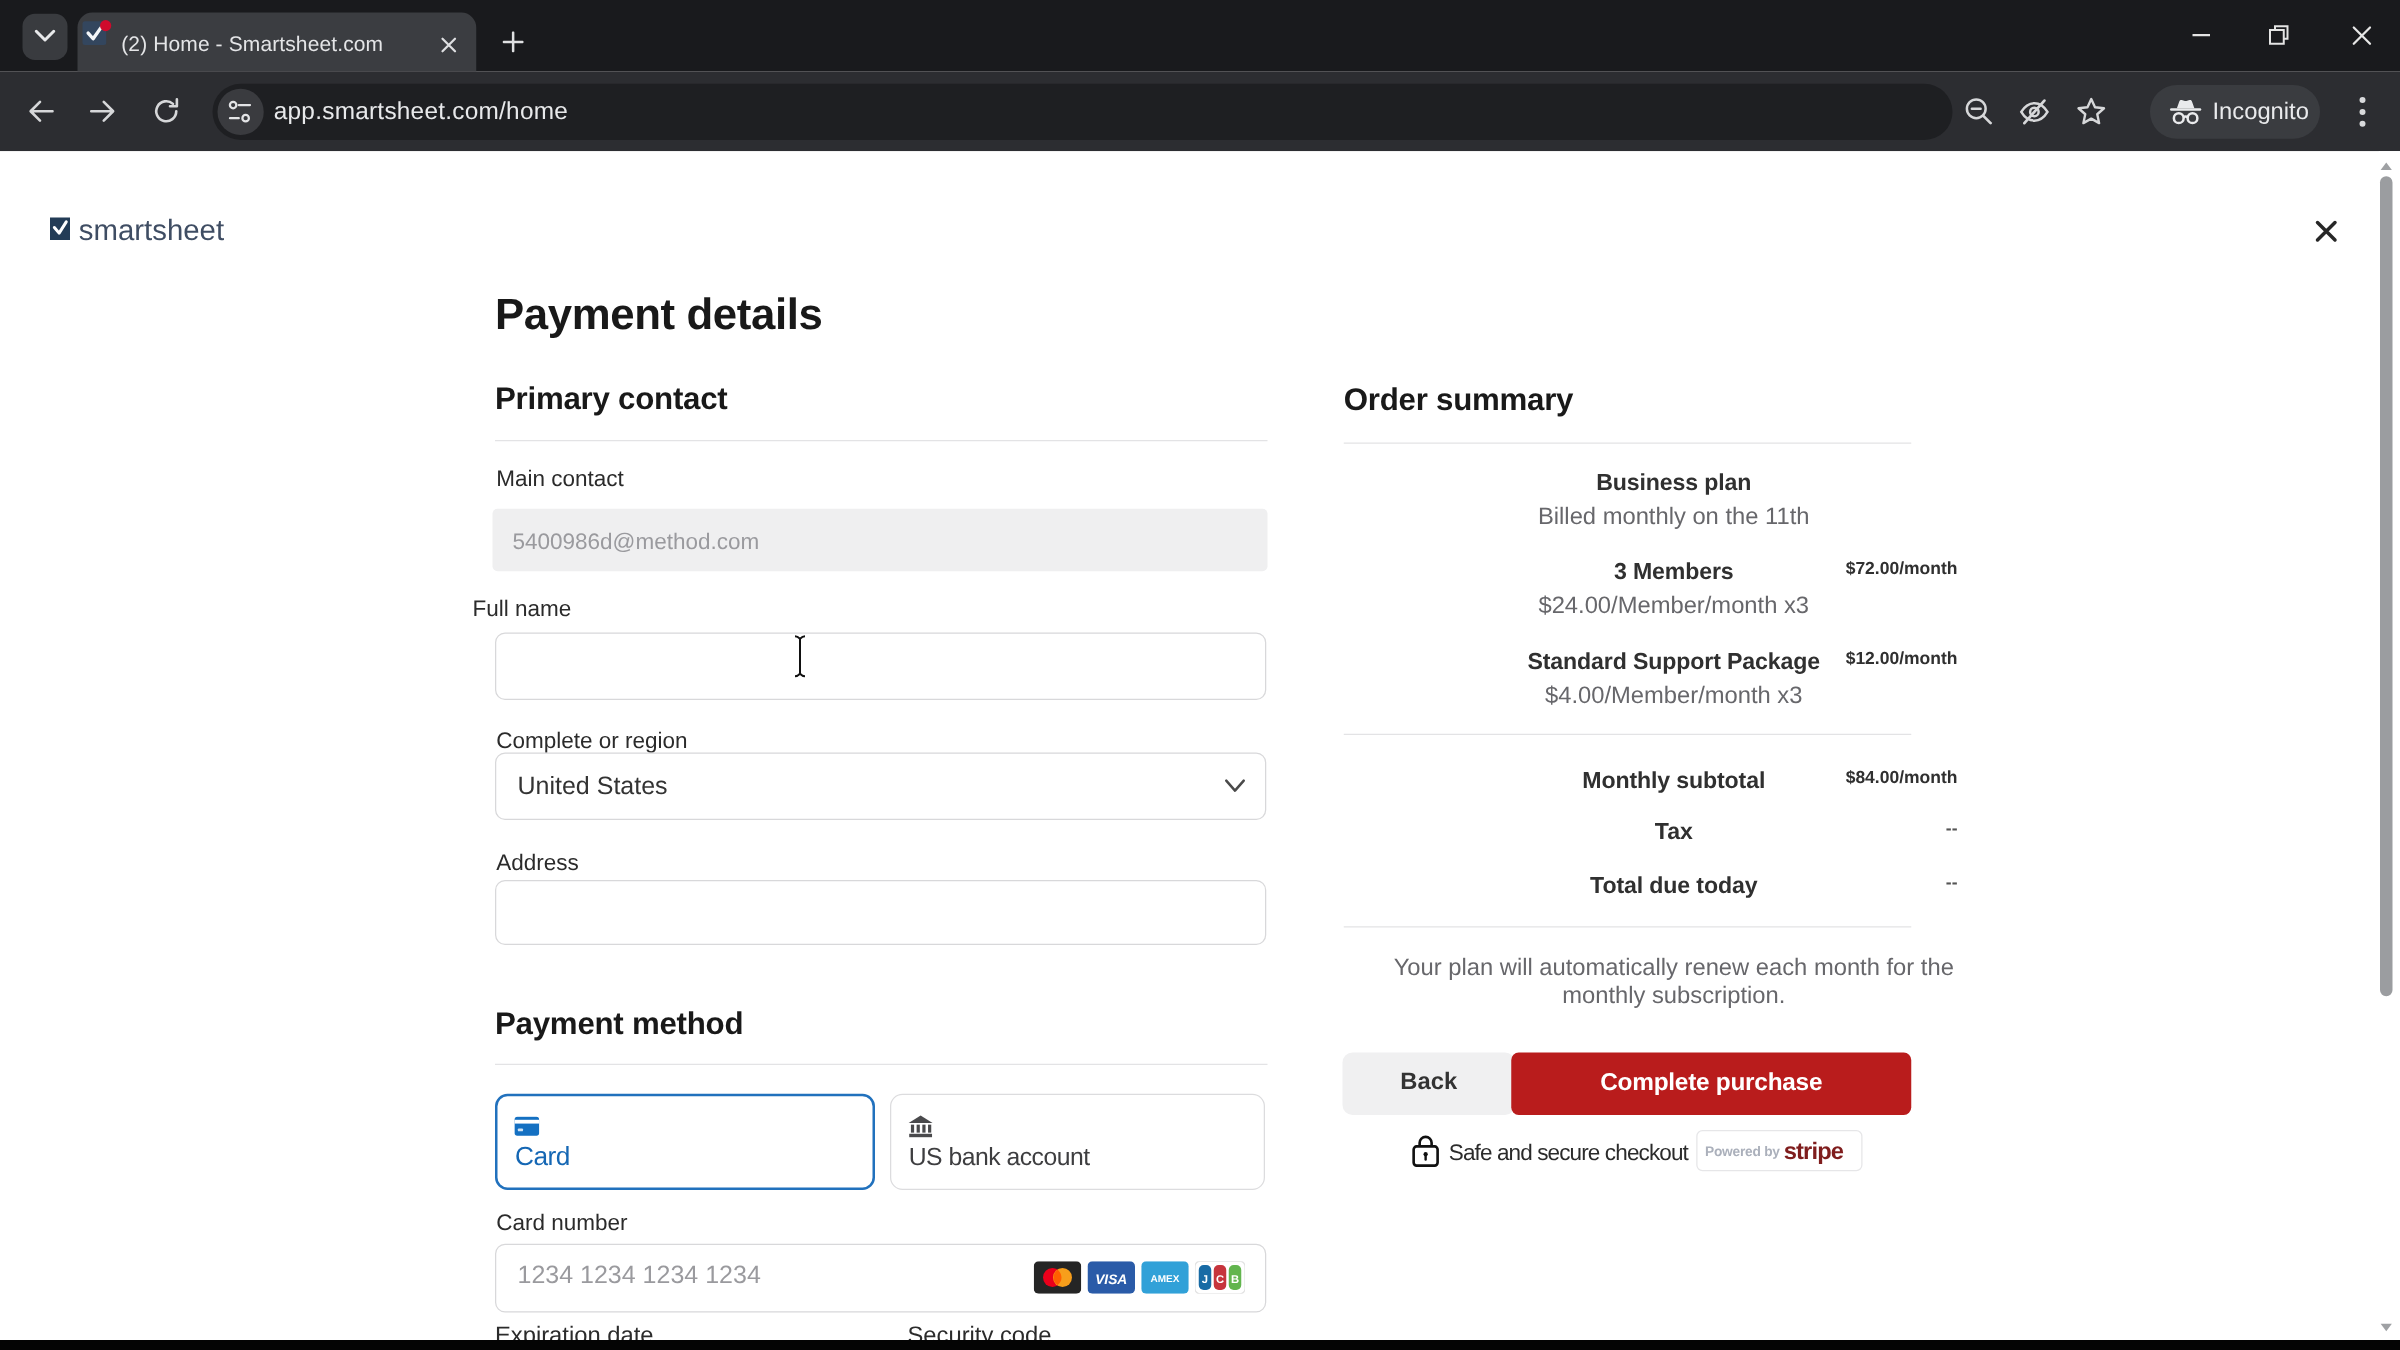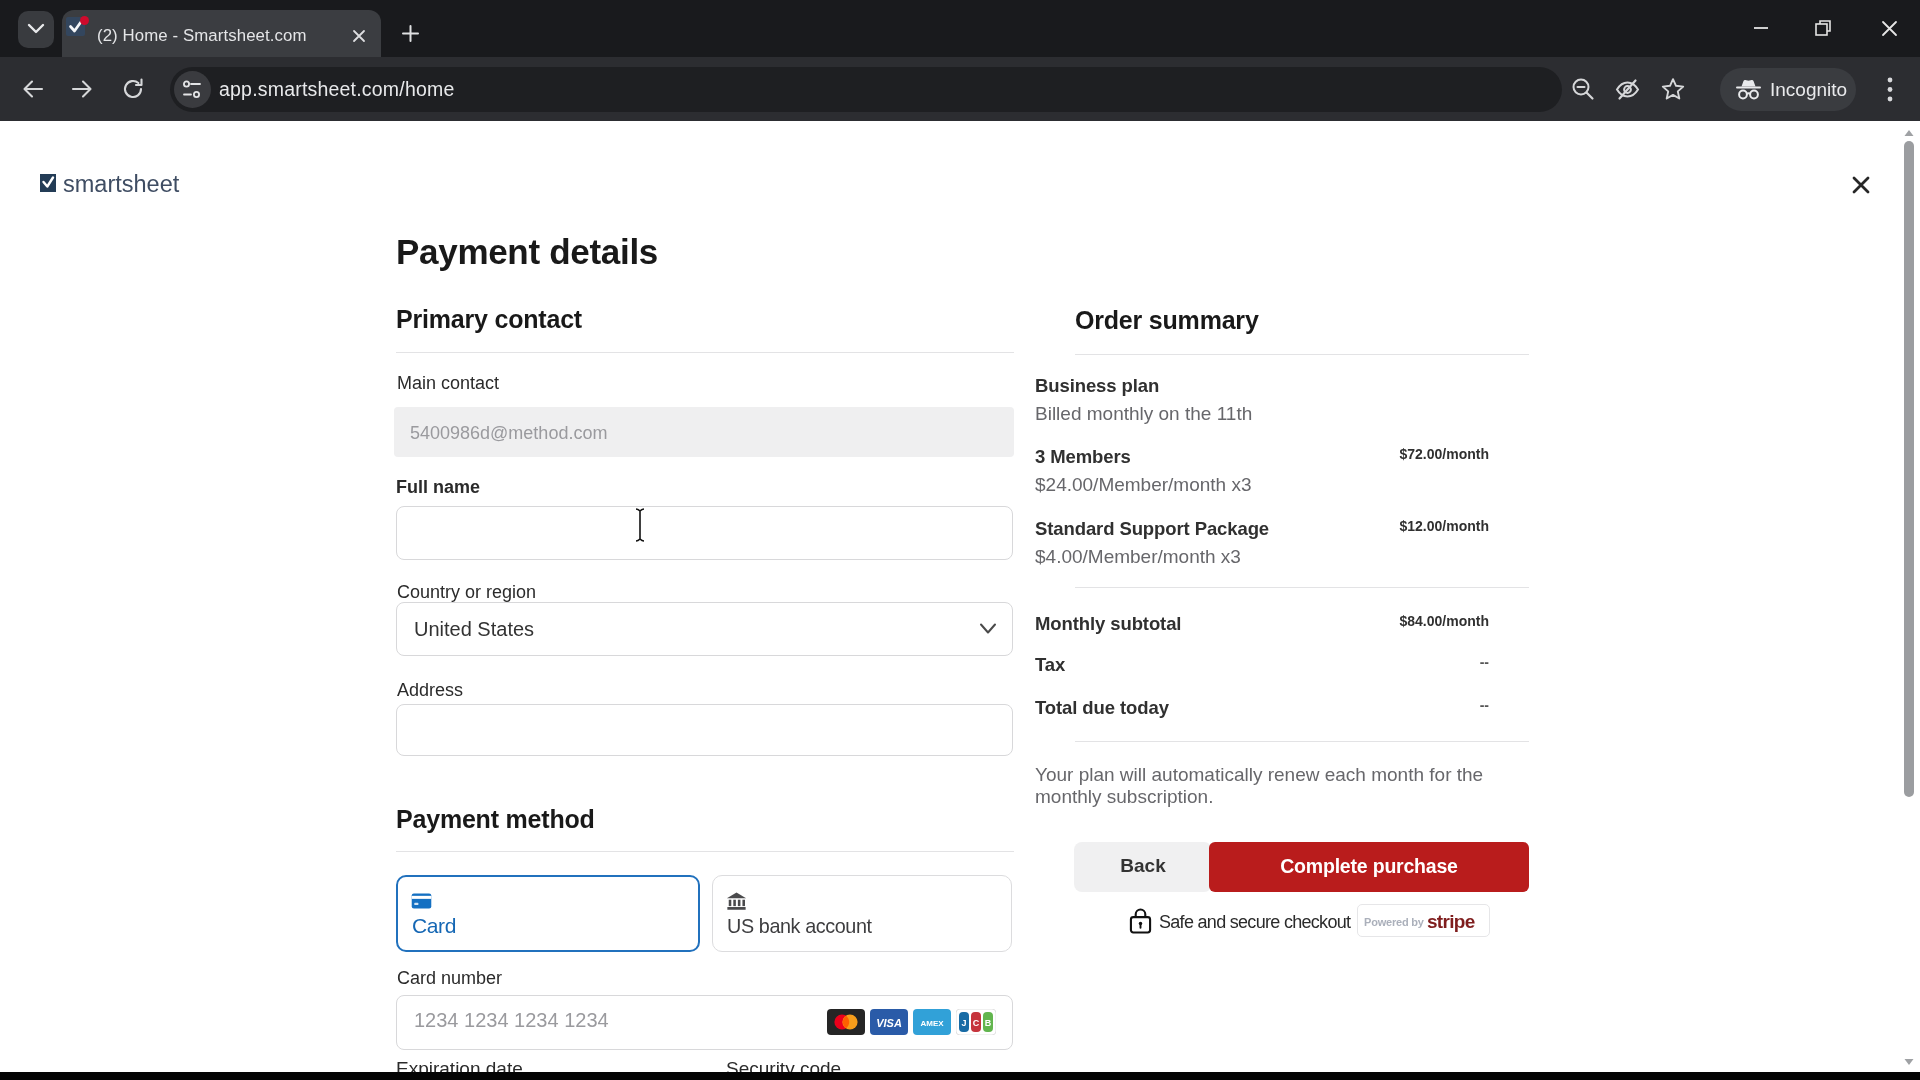--- a/index.html
+++ b/index.html
@@ -19,21 +19,21 @@
   #incogtext { left:1770px; top:79px; font-size:19px; color:#e9eaec; }
   
   #page { left:0; top:121px; width:1920px; height:959px; background:#ffffff; }
   h1 { position:absolute; left:396px; top:234px; font-size:35px; font-weight:bold; color:#191919; letter-spacing:-.3px; line-height:1; }
   .h2 { position:absolute; font-size:25px; font-weight:bold; color:#191919; letter-spacing:-.2px; line-height:1.15; }
   .hr { position:absolute; height:1px; background:#e3e3e5; }
   .label { position:absolute; font-size:18px; color:#2b2b2b; }
   .input { position:absolute; background:#fff; border:1.5px solid #d8d8da; border-radius:8px; }
   .ph { position:absolute; color:#9a9a9e; font-size:19px; }
   
-  .rrow { position:absolute; left:1035px; width:454px; }
+  .rrow { position:absolute; left:1112px; width:454px;text-align:center; }
   .rname { font-size:18.5px; font-weight:bold; color:#303030; letter-spacing:-.1px; }
   .ramt { position:absolute; right:0; top:0; font-size:14px; font-weight:bold; color:#303030; }
   .rsub { font-size:19px; color:#67676b; }
   #blackbar { left:0; top:1072px; width:1920px; height:8px; background:#040404; }
   
   #sbtrack { left:1903px; top:121px; width:17px; height:959px; background:#ffffff; }
   #sbthumb { left:1904px; top:141px; width:10px; height:656px; border-radius:6px; background:#9b9da0; }
 </style>
 </head>
 <body>
@@ -140,28 +140,28 @@
 
 <h1>Payment details</h1>
 
 <div class="h2" style="left:396px;top:305px;">Primary contact</div>
 <div class="hr" style="left:396px;top:352px;width:618px;"></div>
 
 <div class="label" style="left:397px;top:373px;">Main contact</div>
 <div class="abs" style="left:394px;top:407px;width:620px;height:50px;background:#efeff0;border-radius:4px;"></div>
 <div class="ph" style="left:410px;top:423px;font-size:18px;">5400986d@method.com</div>
 
-<div class="label" style="left:396px;top:477px;font-weight:bold;">Full name</div>
+<div class="label" style="left:378px;top:477px;">Full name</div>
 <div class="input" style="left:396px;top:506px;width:617px;height:54px;"></div>
 
 <svg class="abs" style="left:631px;top:506px" width="18" height="38" viewBox="0 0 18 38">
   <path d="M5 3 C7 3 8 4 9 5 C10 4 11 3 13 3 M9 5 V33 M5 35 C7 35 8 34 9 33 C10 34 11 35 13 35" stroke="#111" stroke-width="1.6" fill="none"></path>
 </svg>
 
-<div class="label" style="left:397px;top:582px;">Country or region</div>
+<div class="label" style="left:397px;top:582px;">Complete or region</div>
 <div class="input" style="left:396px;top:602px;width:617px;height:54px;"></div>
 <div class="abs" style="left:414px;top:618px;font-size:20px;color:#333;">United States</div>
 <svg class="abs" style="left:979px;top:622px" width="18" height="14" viewBox="0 0 18 14">
     <path d="M2 2.5 L9 10.5 L16 2.5" stroke="#4a4a4a" stroke-width="2" fill="none" stroke-linecap="round" stroke-linejoin="round"></path>
   </svg>
 
 <div class="label" style="left:397px;top:680px;">Address</div>
 <div class="input" style="left:396px;top:704px;width:617px;height:52px;"></div>
 
 <div class="h2" style="left:396px;top:805px;">Payment method</div>

